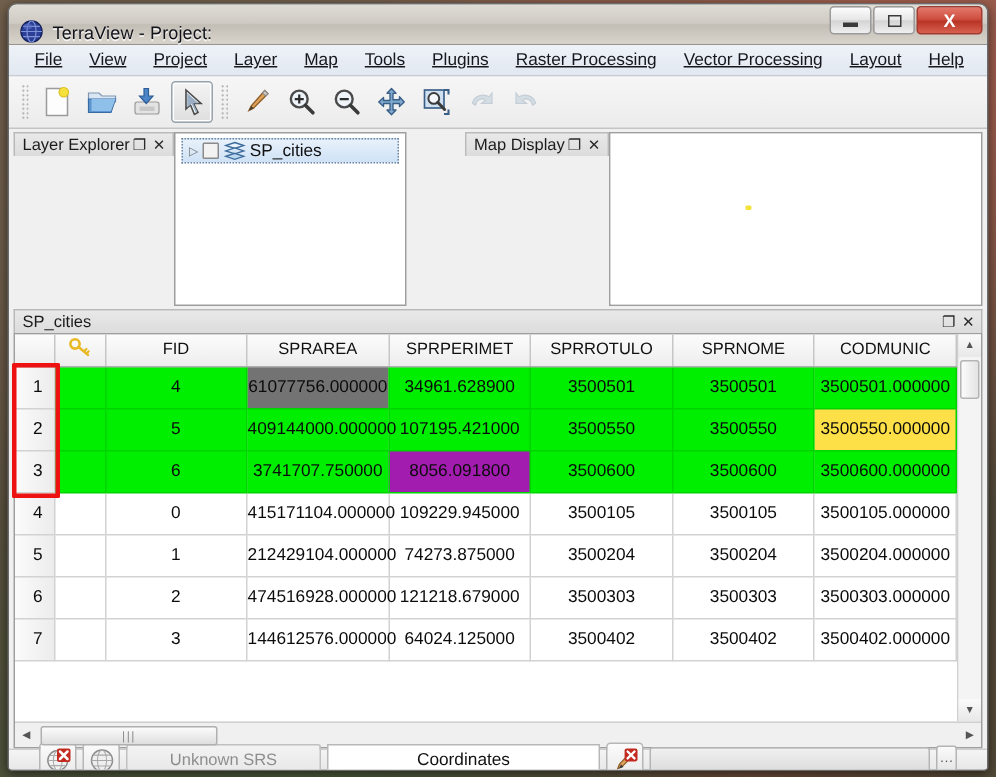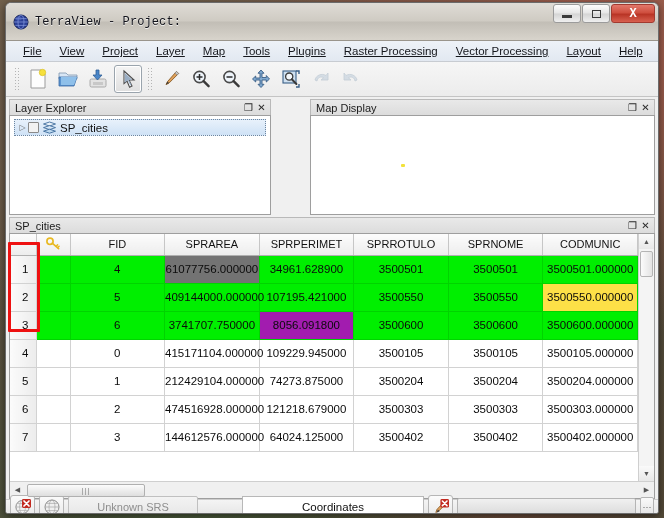--- a/index.html
+++ b/index.html
@@ -25,26 +25,25 @@
     width: 654px; height: 512px;
     background: #f0f0f0;
     border: 1px solid #6b6b6b;
     border-radius: 6px 6px 3px 3px;
     box-shadow: 0 2px 8px rgba(0,0,0,.55);
     overflow: hidden;
     display: flex; flex-direction: column;
   }
   
   .titlebar {
-    height: 38px; flex: none; position: relative;
+    height: 27px; flex: none; position: relative;
     background: linear-gradient(180deg,#dfdcd6 0%, #cfcbc3 48%, #c2beb6 52%, #d8d4cc 100%);
     border-bottom: 1px solid #9a958c;
-    display: flex; align-items: center;
+    display: flex; align-items: flex-end;
     border-radius: 5px 5px 0 0;
-    font-family: Liberation Mono, monospace;
   }
   .title-icon { width: 16px; height: 16px; margin: 0 6px 0 7px; flex: none; }
   .title-text {
     font-size: 12px; color: #11121a; letter-spacing: .1px;
     text-shadow: 0 1px 0 rgba(255,255,255,.75);
     white-space: nowrap;
   }
   .wbtns { position: absolute; right: 3px; top: 1px; display: flex; gap: 1px; }
   .wbtn {
     width: 28px; height: 19px;
@@ -89,21 +88,21 @@
     border: 1px solid transparent; border-radius: 3px;
   }
   .tb.active {
     border-color: #9aa4ad;
     background: linear-gradient(180deg,#f4f4f4,#dfdfdf);
     box-shadow: inset 0 0 0 1px #fff;
   }
   .tb.disabled { opacity: .33; }
   
   .panels { flex: none; height: 118px; display: flex; padding: 2px 3px 0 3px; gap: 3px; }
-  .panel { display: flex; flex-direction: column; min-width: 0; text-align: right; }
+  .panel { display: flex; min-width: 0; text-align: right; }
   .panel-title {
     height: 16px; flex: none;
     background: linear-gradient(180deg,#e9e9e9 0%,#dcdcdc 100%);
     border: 1px solid #b9b9b9; border-bottom: none;
     display: flex; align-items: center; padding: 0 2px 0 5px;
     font-size: 11px; color: #1b1b1b;
   }
   .panel-title .spacer { flex: 1; }
   .pbtn {
     width: 13px; height: 13px; display: flex; align-items: center; justify-content: center;
@@ -201,42 +200,42 @@
     font-size: 8px; color: #8a8a8a; letter-spacing: 1px;
   }
   
   .annot {
     position: absolute; border: 3px solid #ee1111; pointer-events: none;
     border-radius: 1px; z-index: 30;
   }
   
   .statusbar {
     height: 14px; flex: none; display: flex; align-items: center;
-    gap: 4px; padding: 0 4px;
+    gap: 4px; padding: 0 20px;
     background: linear-gradient(180deg,#f4f4f4 0%,#e8e8e8 100%);
     border-top: 1px solid #cdcdcd;
   }
   .st-btn {
     width: 25px; height: 23px; flex: none;
     border: 1px solid #b6b6b6; border-radius: 3px;
     background: linear-gradient(180deg,#fbfbfb,#e9e9e9);
     display: flex; align-items: center; justify-content: center;
   }
   .st-srs {
     width: 130px; height: 21px; flex: none;
     border: 1px solid #c0c0c0; border-radius: 2px;
     background: linear-gradient(180deg,#f3f3f3,#e7e7e7);
     display: flex; align-items: center; justify-content: center;
     font-size: 11px; color: #8e8e8e;
   }
   .st-coord {
     width: 182px; height: 21px; flex: none;
     border: 1px solid #b8b8b8; background: #fff;
     display: flex; align-items: center; justify-content: center;
-    font-size: 11.5px; color: #111; margin-left: 40px;
+    font-size: 11.5px; color: #111;
   }
   .st-progress {
     flex: 1; height: 17px; min-width: 0;
     border: 1px solid #b4b4b4; border-radius: 2px;
     background: linear-gradient(180deg,#f0f0f0,#dcdcdc);
   }
   .st-more {
     width: 14px; height: 19px; flex: none;
     border: 1px solid #b4b4b4; border-radius: 2px;
     background: linear-gradient(180deg,#fafafa,#e4e4e4);

